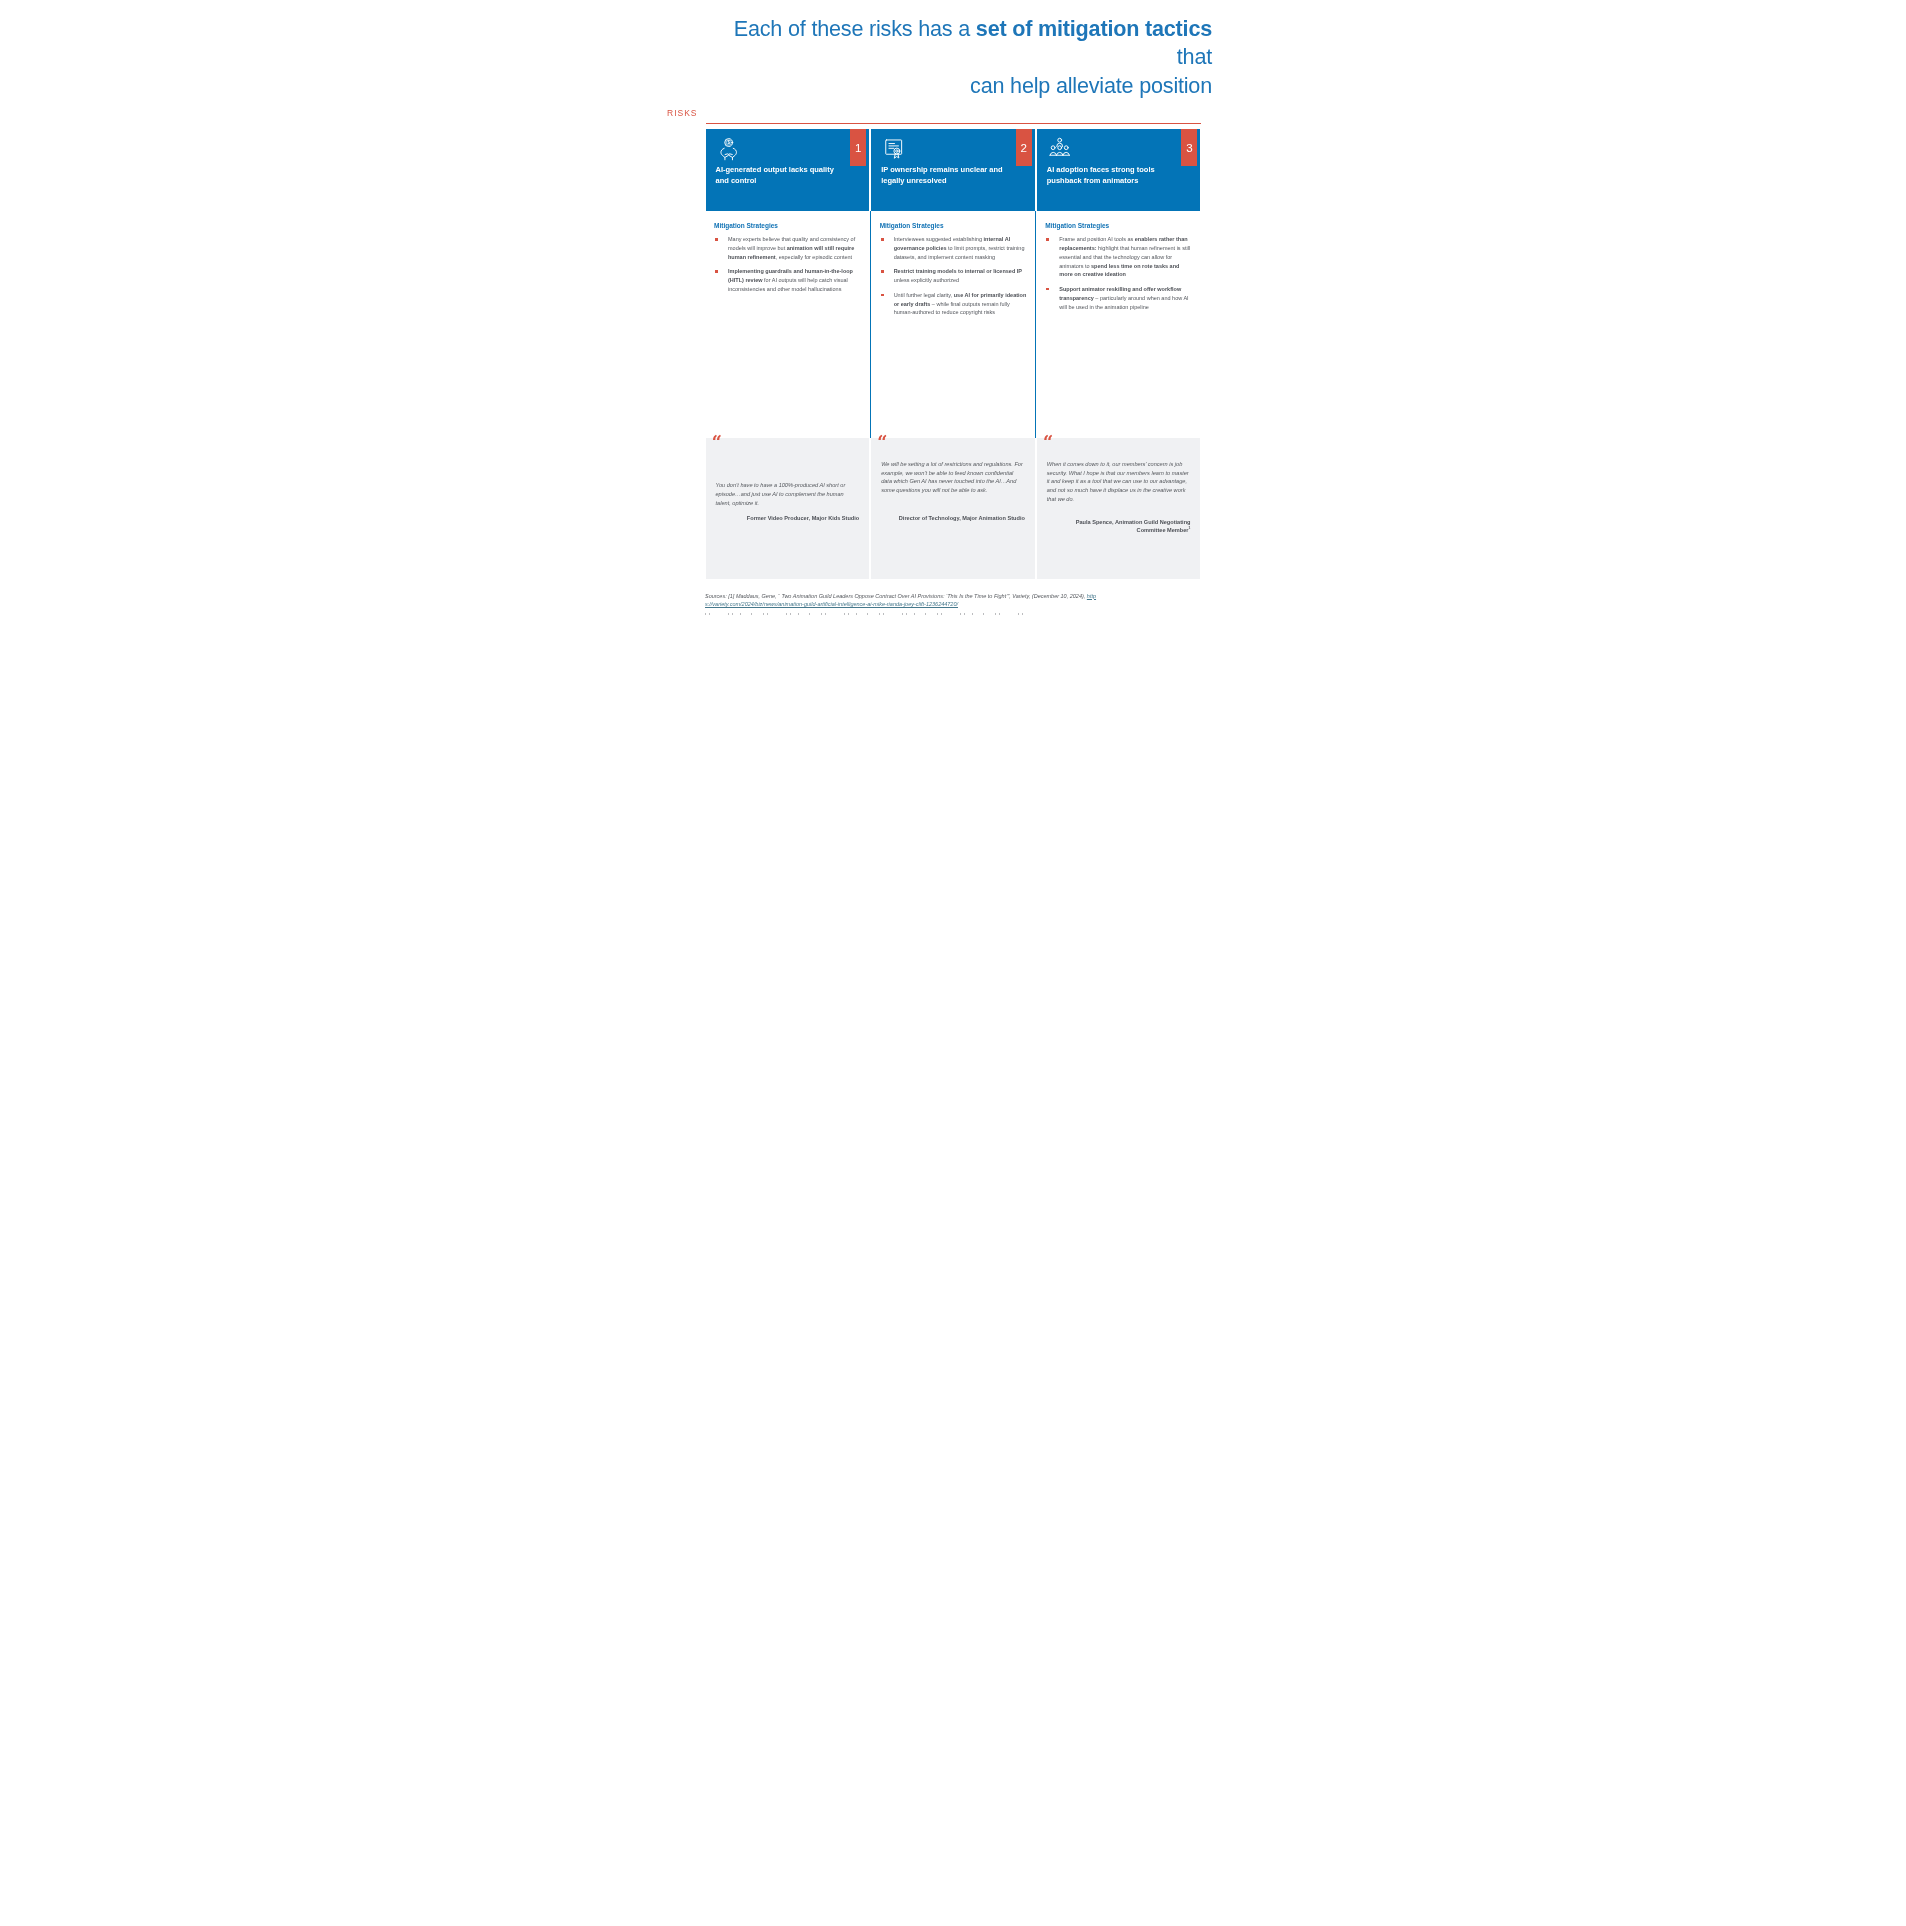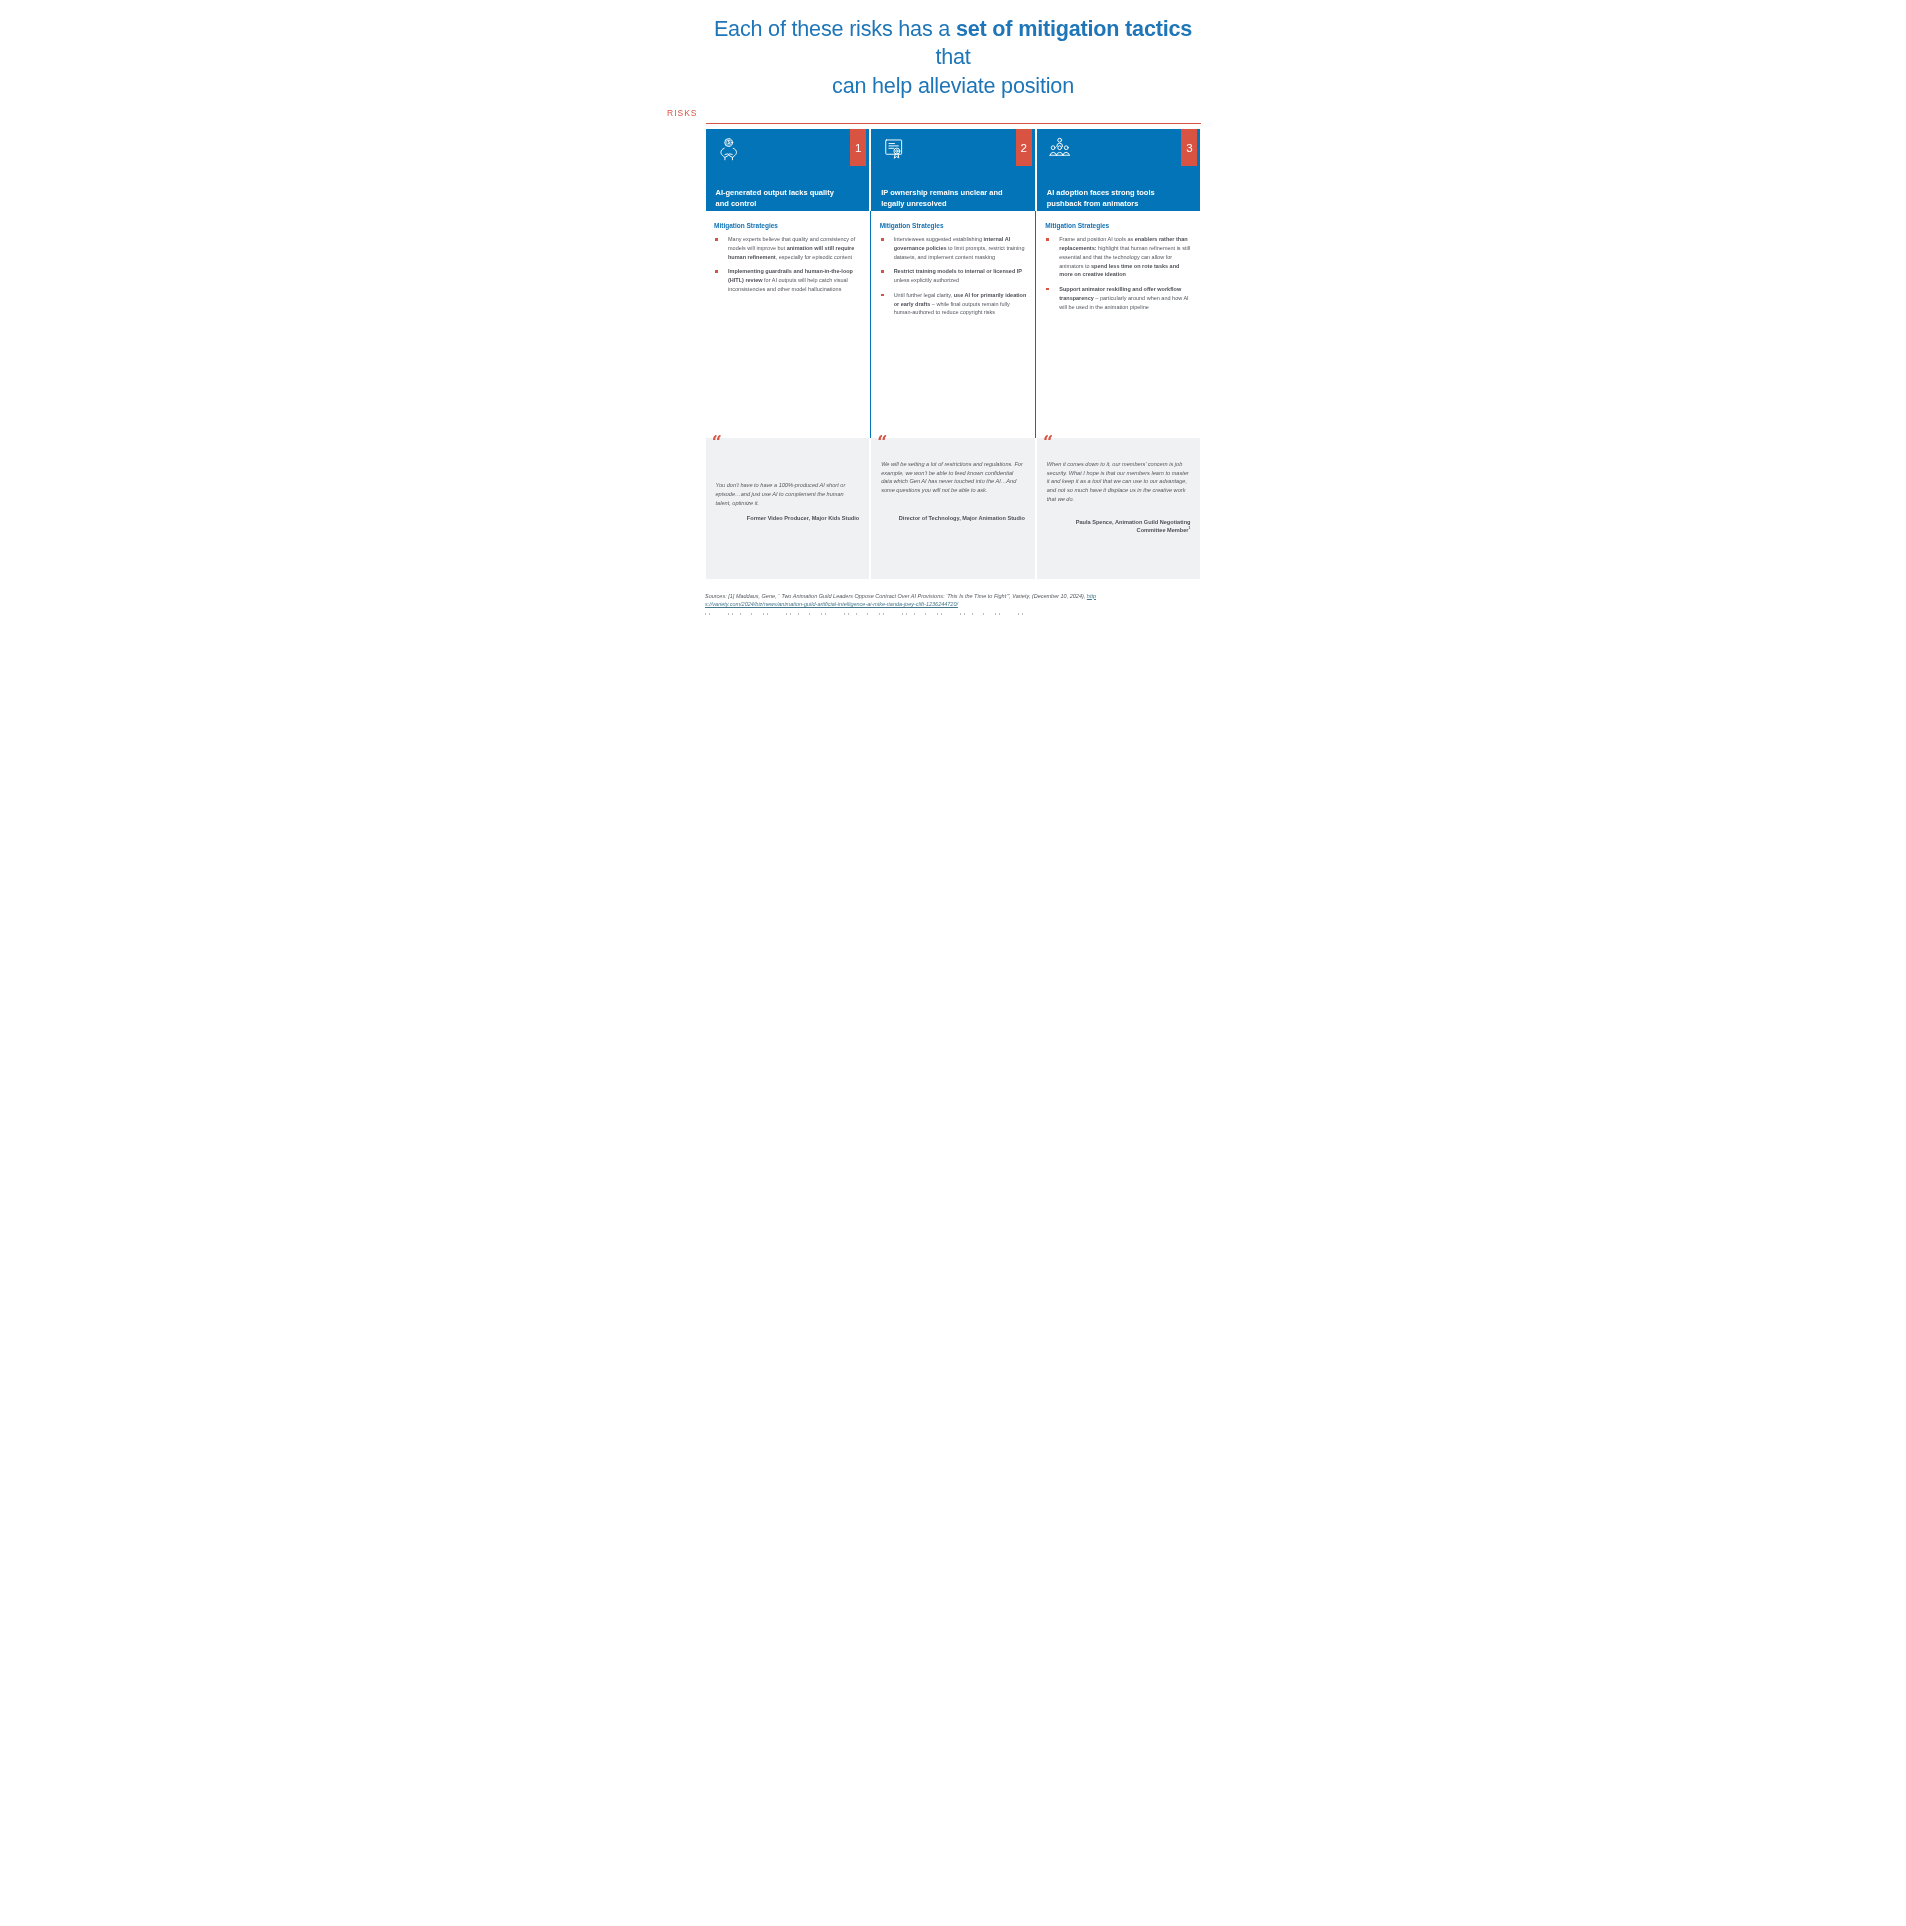--- a/index.html
+++ b/index.html
@@ -8,38 +8,38 @@
     --titleblue:#1E76B8;
     --red:#D95342;
     --ink:#53565C;
     --qbg:#F0F1F3;
     --link:#45788C;
   }
   *{box-sizing:border-box}
   body{margin:0;background:#fff;font-family:"Liberation Sans",sans-serif;color:var(--ink)}
   .page{position:relative;width:572px;height:616px;overflow:hidden;background:#fff;margin:0 auto}
 
-  .title{margin:15.4px 27px 0;text-align:center;color:var(--titleblue);
+  .title{margin:15.4px 27px 0;text-align:right;color:var(--titleblue);
          font-size:21.6px;line-height:1.3;font-weight:300;letter-spacing:-0.2px}
   .title strong{font-weight:700}
 
   .risks-label{color:var(--red);font-size:8.5px;letter-spacing:1px;
                margin-top:8.5px;font-weight:400}
   .red-rule{width:495px;margin:4.6px auto 0;height:1.2px;background:var(--red)}
 
   .content{width:495px;margin:5.4px auto 0;position:relative}
   .grid{display:grid;grid-template-columns:repeat(3,1fr);column-gap:1.9px}
 
   
   .hcard{position:relative;background:var(--blue);height:82px}
   .badge{position:absolute;top:0;right:3.1px;width:16px;height:37px;background:var(--red);
          color:#fff;font-size:11.6px;display:flex;align-items:center;justify-content:center}
   .icon{position:absolute;top:7px;left:10px;width:25.4px;height:25.4px}
   .icon svg{width:100%;height:100%;display:block}
-  .htitle{position:absolute;left:10px;right:24px;bottom:2px;color:#fff;font-weight:700;
+  .htitle{position:absolute;left:10px;right:24px;bottom:25px;color:#fff;font-weight:700;
           font-size:7.5px;line-height:1.4}
 
   
   .body{min-height:227px;position:relative}
   .sep{position:absolute;top:0;bottom:0;width:0.8px;background:var(--blue)}
   .sep1{left:calc(33.333% - 0.4px)}
   .sep2{left:calc(66.667% - 0.4px)}
   .bcell{padding:10.8px 7px 0 8.5px}
   .bcell h3{margin:0 0 6.2px;color:var(--blue2);font-size:6.5px;font-weight:700}
   ul.bullets{list-style:none;margin:0;padding:0}

